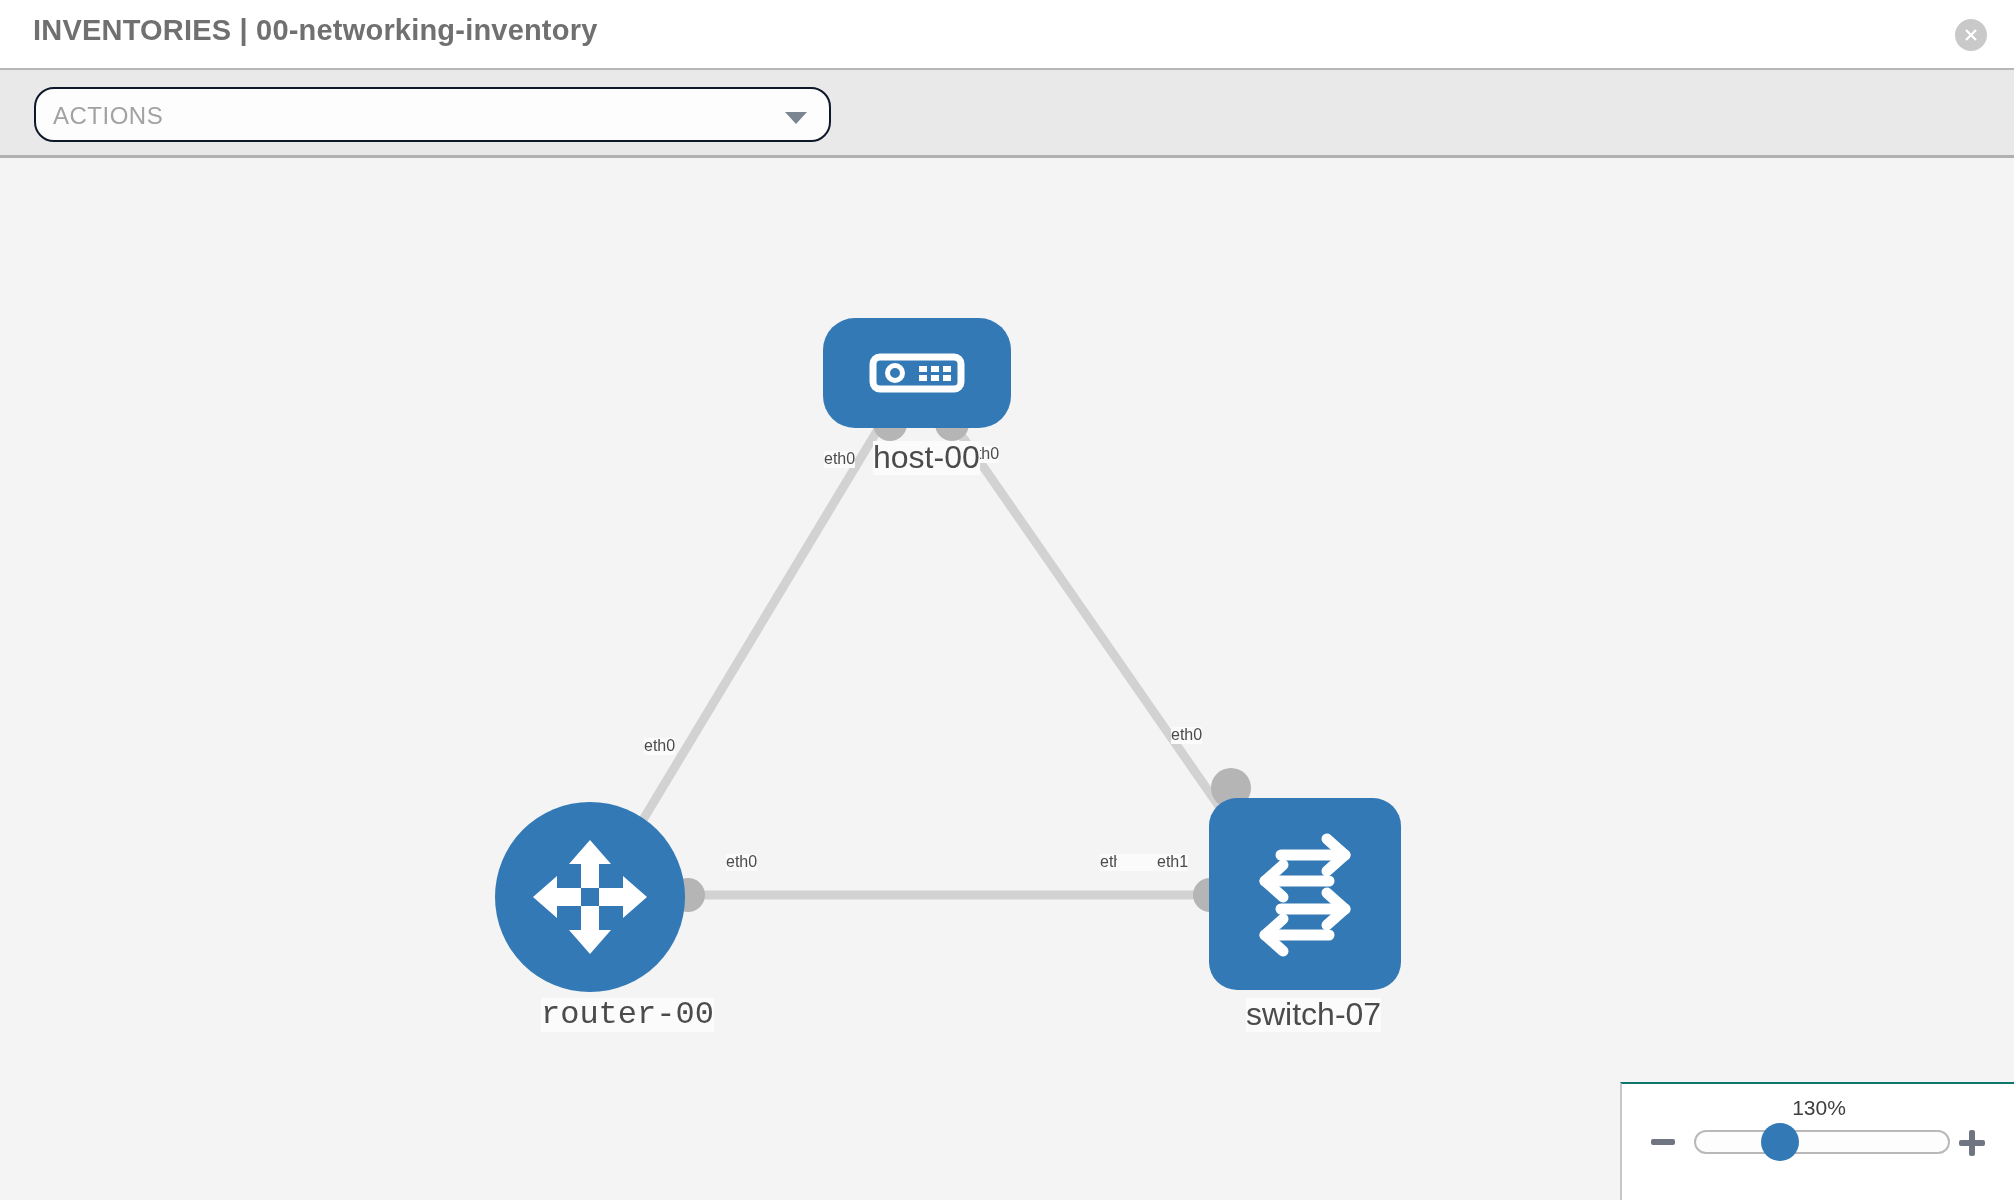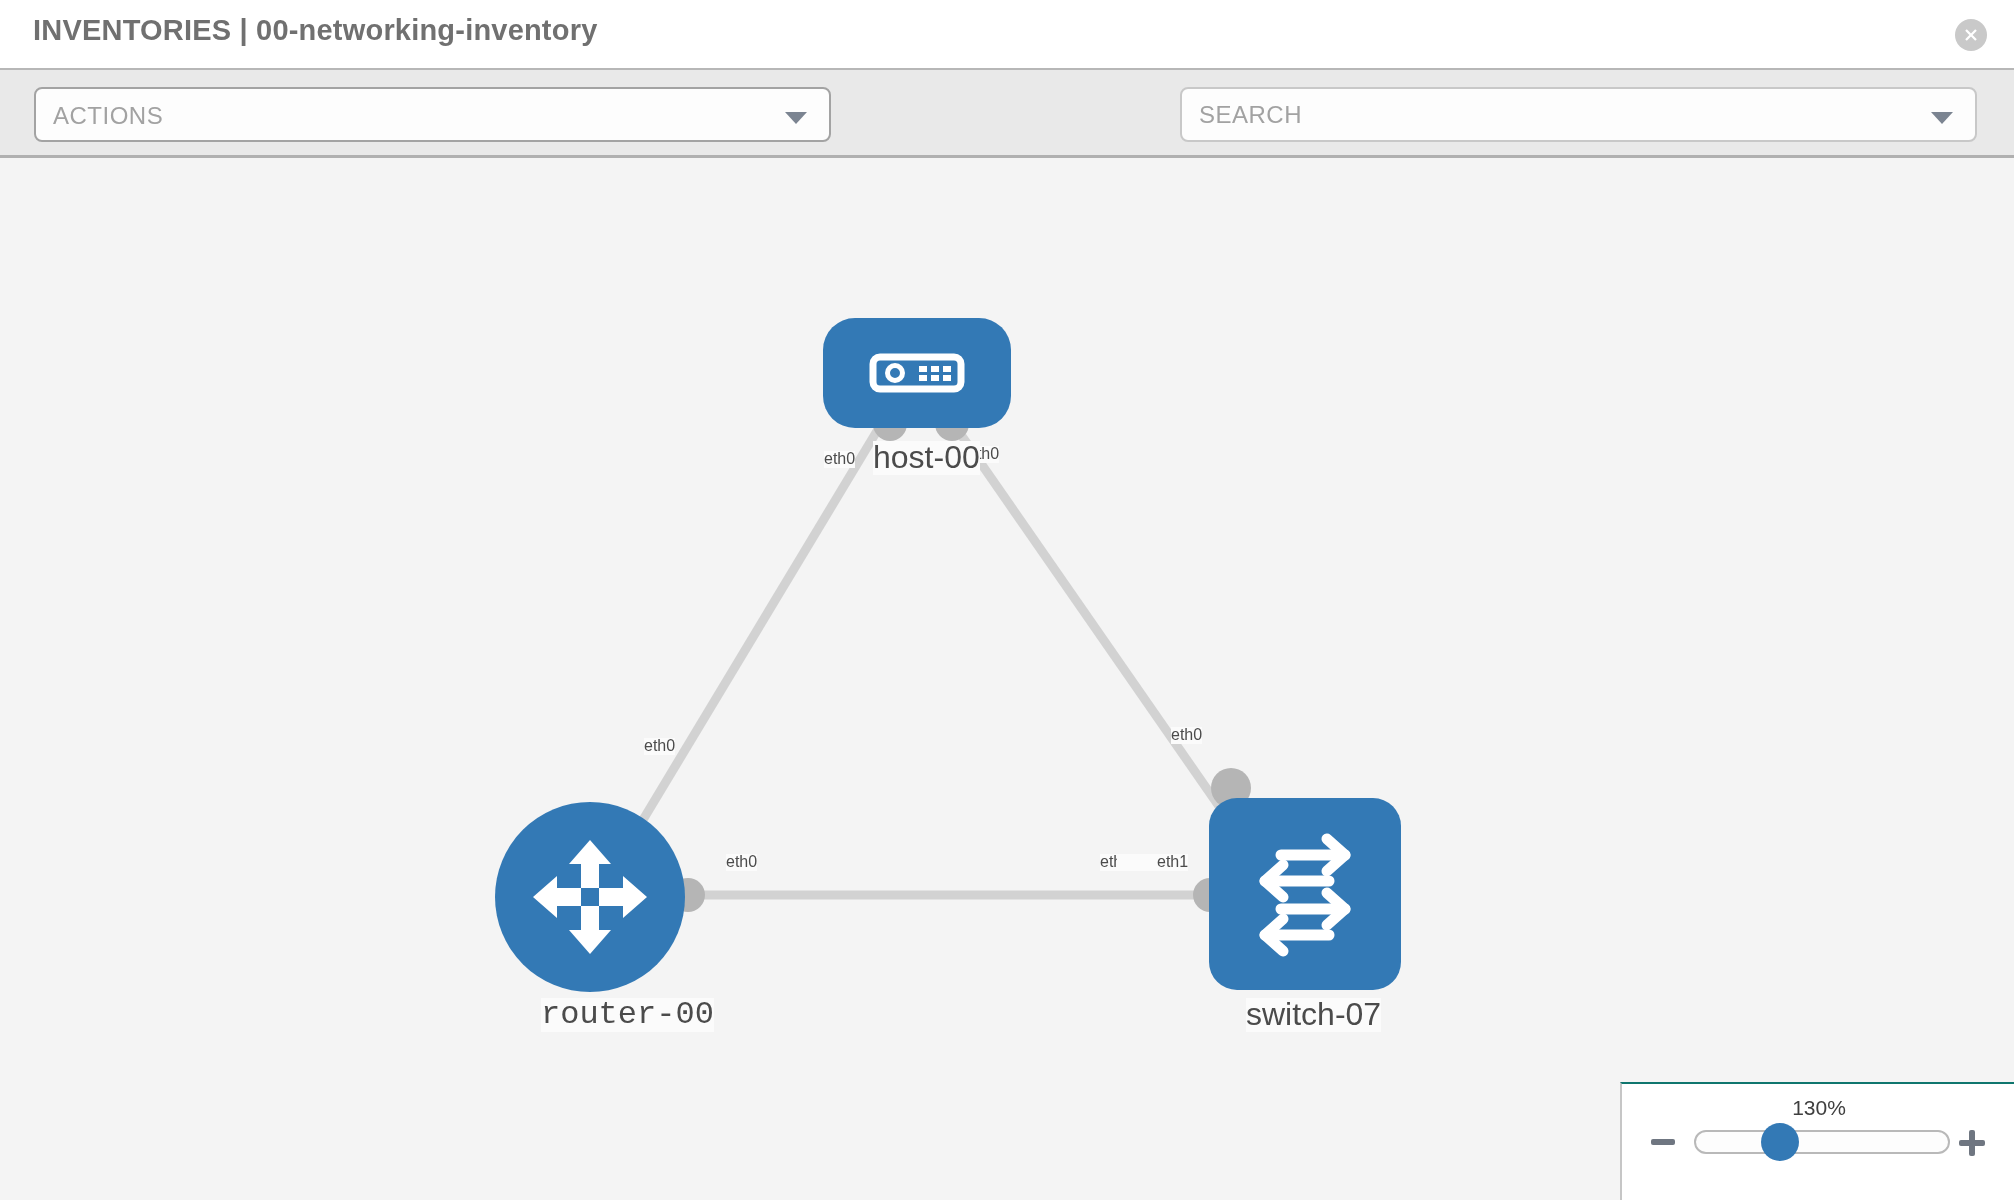--- a/index.html
+++ b/index.html
@@ -56,22 +56,22 @@
     width: 2014px; height: 90px;
     background: #e9e9e9;
     border-top: 2px solid #b7b7b7;
     border-bottom: 3px solid #b0b0b0;
   }
   .actions-select {
     position: absolute;
     left: 34px; top: 17px;
     width: 797px; height: 55px;
     background: #fdfdfd;
-    border: 2px solid #a3a3a3;
-    border-radius: 8px;
+    border: 2px solid #0f172a;
+    border-radius: 20px;
     cursor: pointer;
   }
   .actions-label {
     position: absolute;
     left: 17px; top: 13px;
     font-size: 24px;
     color: #a2a2a2;
     letter-spacing: 0.5px;
   }
   .caret {
@@ -245,24 +245,20 @@
     </div>
 
     <div class="tool-icon key-icon">
       <svg width="44" height="44" viewBox="0 0 44 44">
         <g fill="#6f7681">
           <path d="M17.5 9 a9.3 9.3 0 1 0 6.2 16.3 l2.5 2.5 2.6 -2.6 2.6 2.6 2.9 -2.9 -2.6 -2.6 2.8 -2.8 -3.2 -3.2 -7.2 7.2 A9.3 9.3 0 0 0 17.5 9 Z m-1.6 5.2 a3.9 3.9 0 1 1 0 7.8 3.9 3.9 0 0 1 0 -7.8 Z"></path>
         </g>
       </svg>
     </div>
 
-    <div class="search-box">
-      <input class="search-input" type="text" placeholder="SEARCH" style="">
-      <span class="caret"></span>
-    </div>
   </div>
 
   <div class="canvas">
 
     <svg class="graph-svg" viewBox="0 0 2014 1042">
       <g stroke="#d2d2d2" stroke-width="9" fill="none">
 
         <line x1="880" y1="268" x2="620" y2="700"></line>
 
         <line x1="955" y1="268" x2="1248" y2="690"></line>

